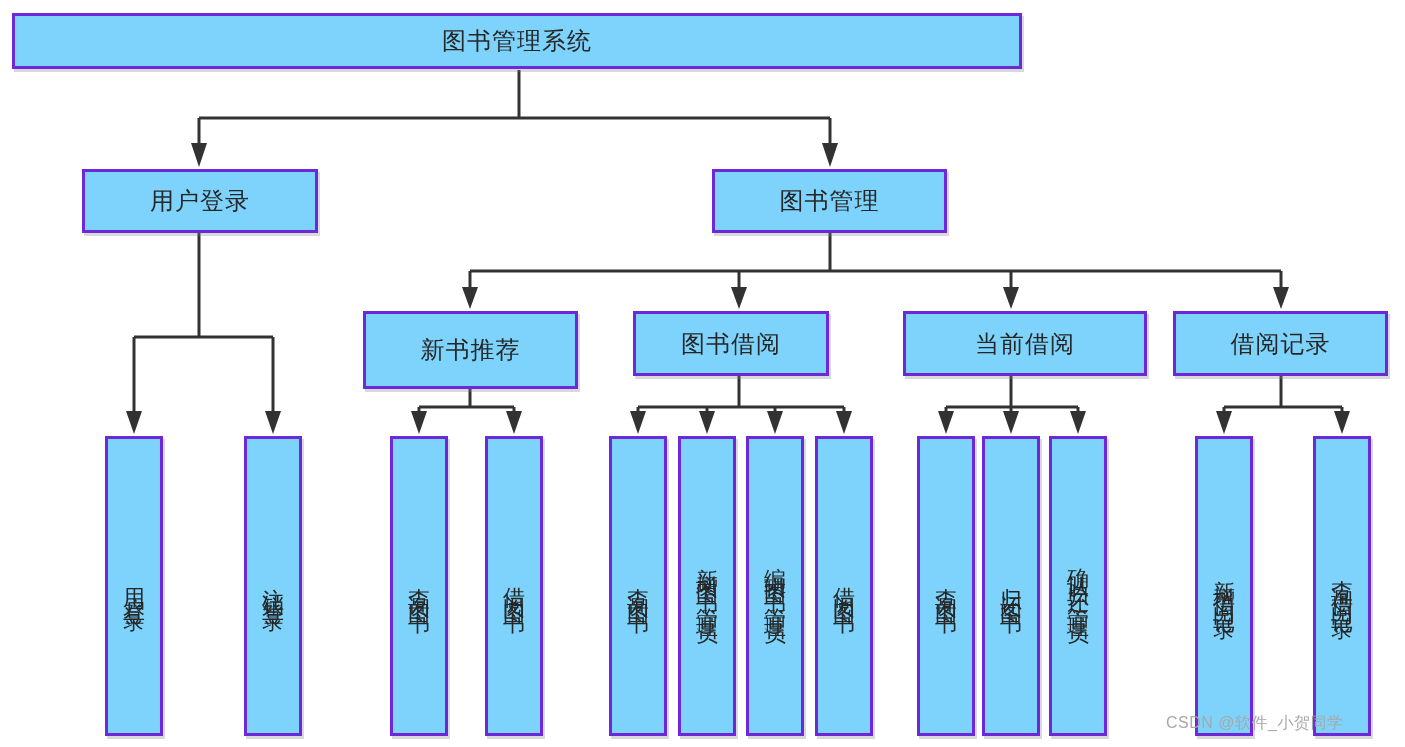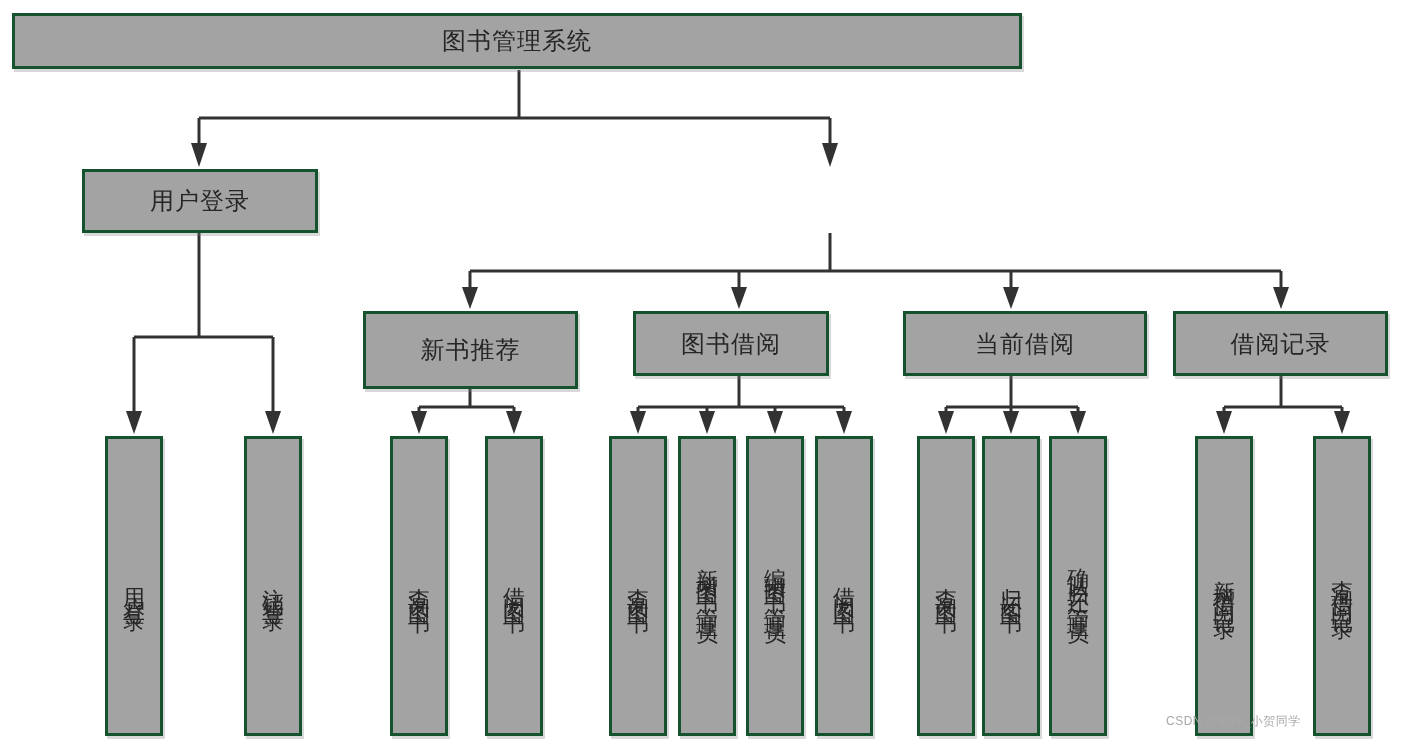--- a/index.html
+++ b/index.html
@@ -22,22 +22,22 @@
     stroke-width: 3;
     fill: none;
   }
   svg.connectors polygon {
     fill: #323232;
     stroke: none;
   }
   .box {
     position: absolute;
     box-sizing: border-box;
-    border: 3px solid #14532d;
-    background: #a3a3a3;
+    border: 3px solid #6d28d9;
+    background: #7dd3fc;
     color: #262626;
     display: flex;
     align-items: center;
     justify-content: center;
     z-index: 2;
     box-shadow: 2px 3px 0 rgba(130,130,130,0.30);
   }
   .hbox {
     font-size: 24px;
     letter-spacing: 1px;
@@ -50,21 +50,21 @@
     letter-spacing: 8px;
     line-height: 1;
     top: 436px;
     width: 58px;
     height: 300px;
   }
   .watermark {
     position: absolute;
     left: 1166px;
     top: 713px;
-    font-size: 12px;
+    font-size: 16px;
     letter-spacing: 0.5px;
     color: #a8a8a8;
     white-space: nowrap;
     z-index: 5;
   }
 </style>
 </head>
 <body>
 
 <div class="stage">
@@ -134,20 +134,21 @@
       <path d="M1224 407 V412"></path>
       <path d="M1342 407 V412"></path>
       <polygon points="1216,411 1232,411 1224,434"></polygon>
       <polygon points="1334,411 1350,411 1342,434"></polygon>
     </g>
   </svg>
 
   <div class="box hbox" style="left:12px; top:13px; width:1010px; height:56px">图书管理系统</div>
 
   <div class="box hbox" style="left:82px; top:169px; width:236px; height:64px">用户登录</div>
+  <div class="box hbox" style="left:712px; top:169px; width:235px; height:64px">图书管理</div>
 
   <div class="box hbox" style="left:363px; top:311px; width:215px; height:78px">新书推荐</div>
   <div class="box hbox" style="left:633px; top:311px; width:196px; height:65px">图书借阅</div>
   <div class="box hbox" style="left:903px; top:311px; width:244px; height:65px">当前借阅</div>
   <div class="box hbox" style="left:1173px; top:311px; width:215px; height:65px">借阅记录</div>
 
   <div class="box vbox" style="left:105px">用户登录</div>
   <div class="box vbox" style="left:244px">注销登录</div>
 
   <div class="box vbox" style="left:390px">查询图书</div>

